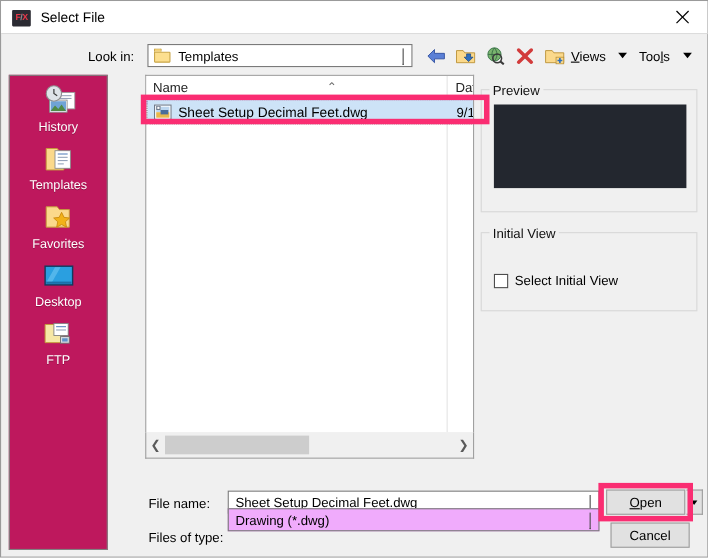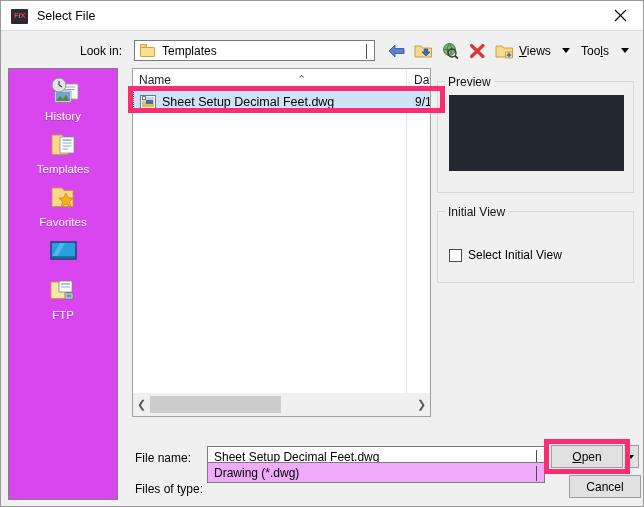--- a/index.html
+++ b/index.html
@@ -153,22 +153,22 @@
     border-left: 4.5px solid transparent;
     border-right: 4.5px solid transparent;
     border-top: 5px solid #000;
   }
   .udl { text-decoration: underline; }
 
   
   .places {
     position: absolute;
     left: 7px; top: 67px;
-    width: 110px; height: 432px;
-    background: #d946ef;
+    width: 90px; height: 432px;
+    background: #be185d;
     border: 1px solid #808080;
     box-sizing: border-box;
     padding-top: 6px;
   }
   .place {
     width: 100%;
     text-align: center;
     margin-bottom: 6px;
   }
   .place-ico {
@@ -356,21 +356,21 @@
     border: 1px solid #9c9c9c;
     box-sizing: border-box;
     font-size: 12px;
     font-family: "Liberation Sans", sans-serif;
     display: flex;
     align-items: center;
     justify-content: center;
     color: #000;
   }
   #open-btn { left: 550px; top: 444px; }
-  #cancel-btn { left: 568px; top: 474px; }
+  #cancel-btn { left: 554px; top: 474px; }
   #open-split {
     position: absolute;
     left: 623px; top: 444px;
     width: 15px; height: 23px;
     background: #e1e1e1;
     border: 1px solid #9c9c9c;
     border-left: none;
     box-sizing: border-box;
     display: flex;
     align-items: center;
@@ -507,20 +507,21 @@
     </div>
 
     <div class="place">
       <div class="place-ico">
         <svg width="34" height="26" viewBox="0 0 34 26">
           <rect x="5" y="4" width="25" height="17" fill="#2a9fe0" stroke="#123a5e" stroke-width="1.3"></rect>
           <path d="M6 19 l8 -14 h5 l-8 14 z" fill="#6ec6f2" opacity="0.6"></path>
           <rect x="6" y="18" width="23" height="2" fill="#1b6fa8"></rect>
         </svg>
       </div>
+      <div class="place-label">Desktop</div>
     </div>
 
     <div class="place">
       <div class="place-ico">
         <svg width="34" height="30" viewBox="0 0 34 30">
           <path d="M5 6 h10 l2 2.5 h4 v14 h-16 z" fill="#f6e7a6" stroke="#c49a3c" stroke-width="0.9"></path>
           <rect x="13" y="5" width="13" height="11" fill="#ffffff" stroke="#7f7f7f" stroke-width="0.8"></rect>
           <line x1="15" y1="8" x2="24" y2="8" stroke="#4a78b8" stroke-width="0.9"></line>
           <line x1="15" y1="11" x2="24" y2="11" stroke="#8a9ab3" stroke-width="0.9"></line>
           <rect x="19" y="17" width="8" height="6" fill="#d9dde3" stroke="#6d6d6d" stroke-width="0.8"></rect>

